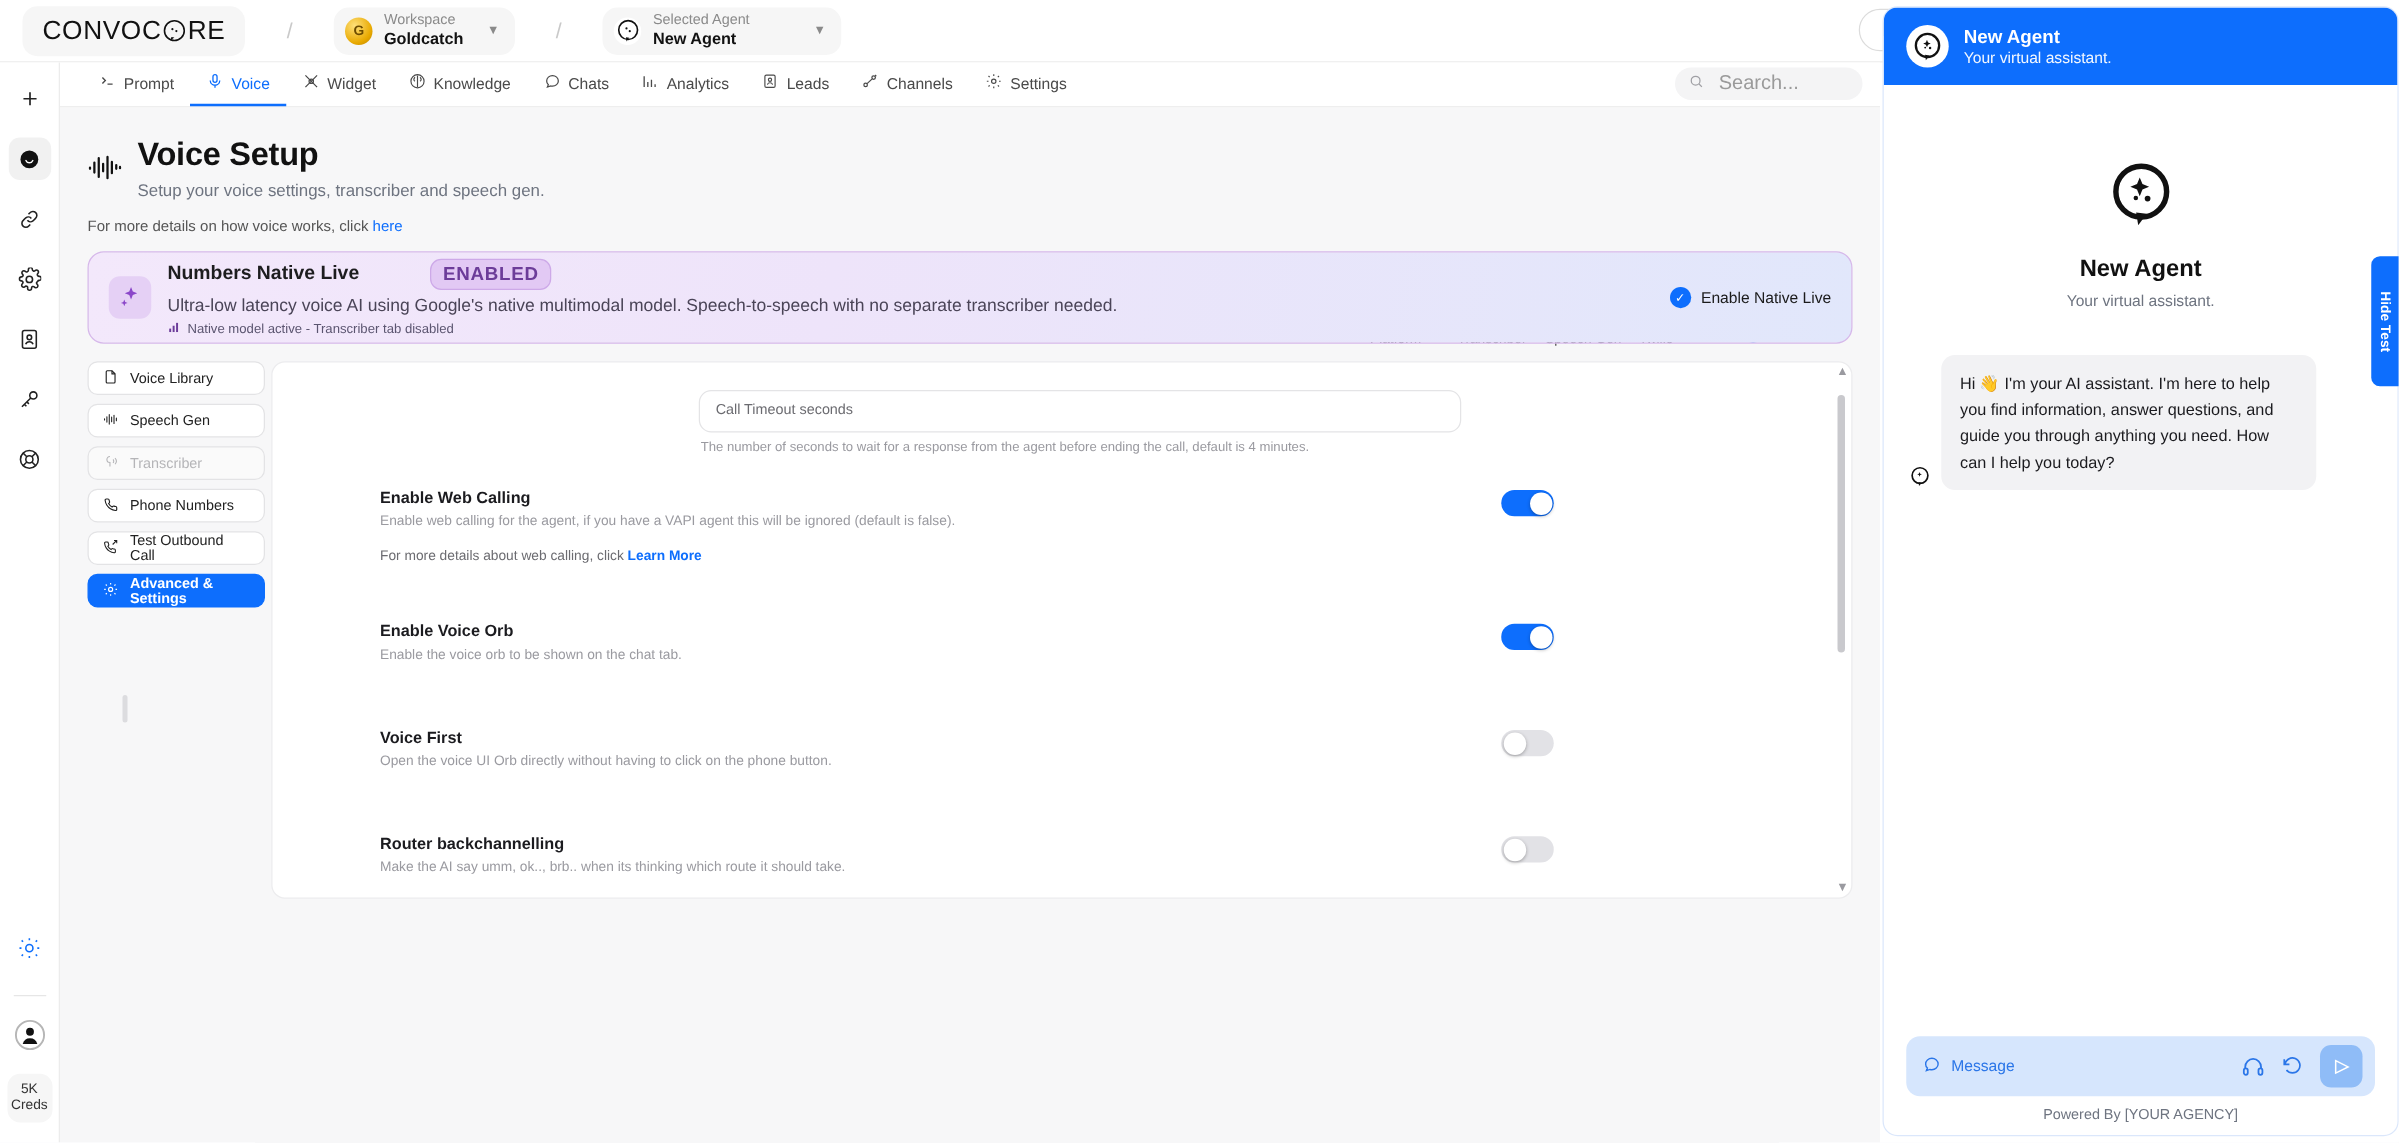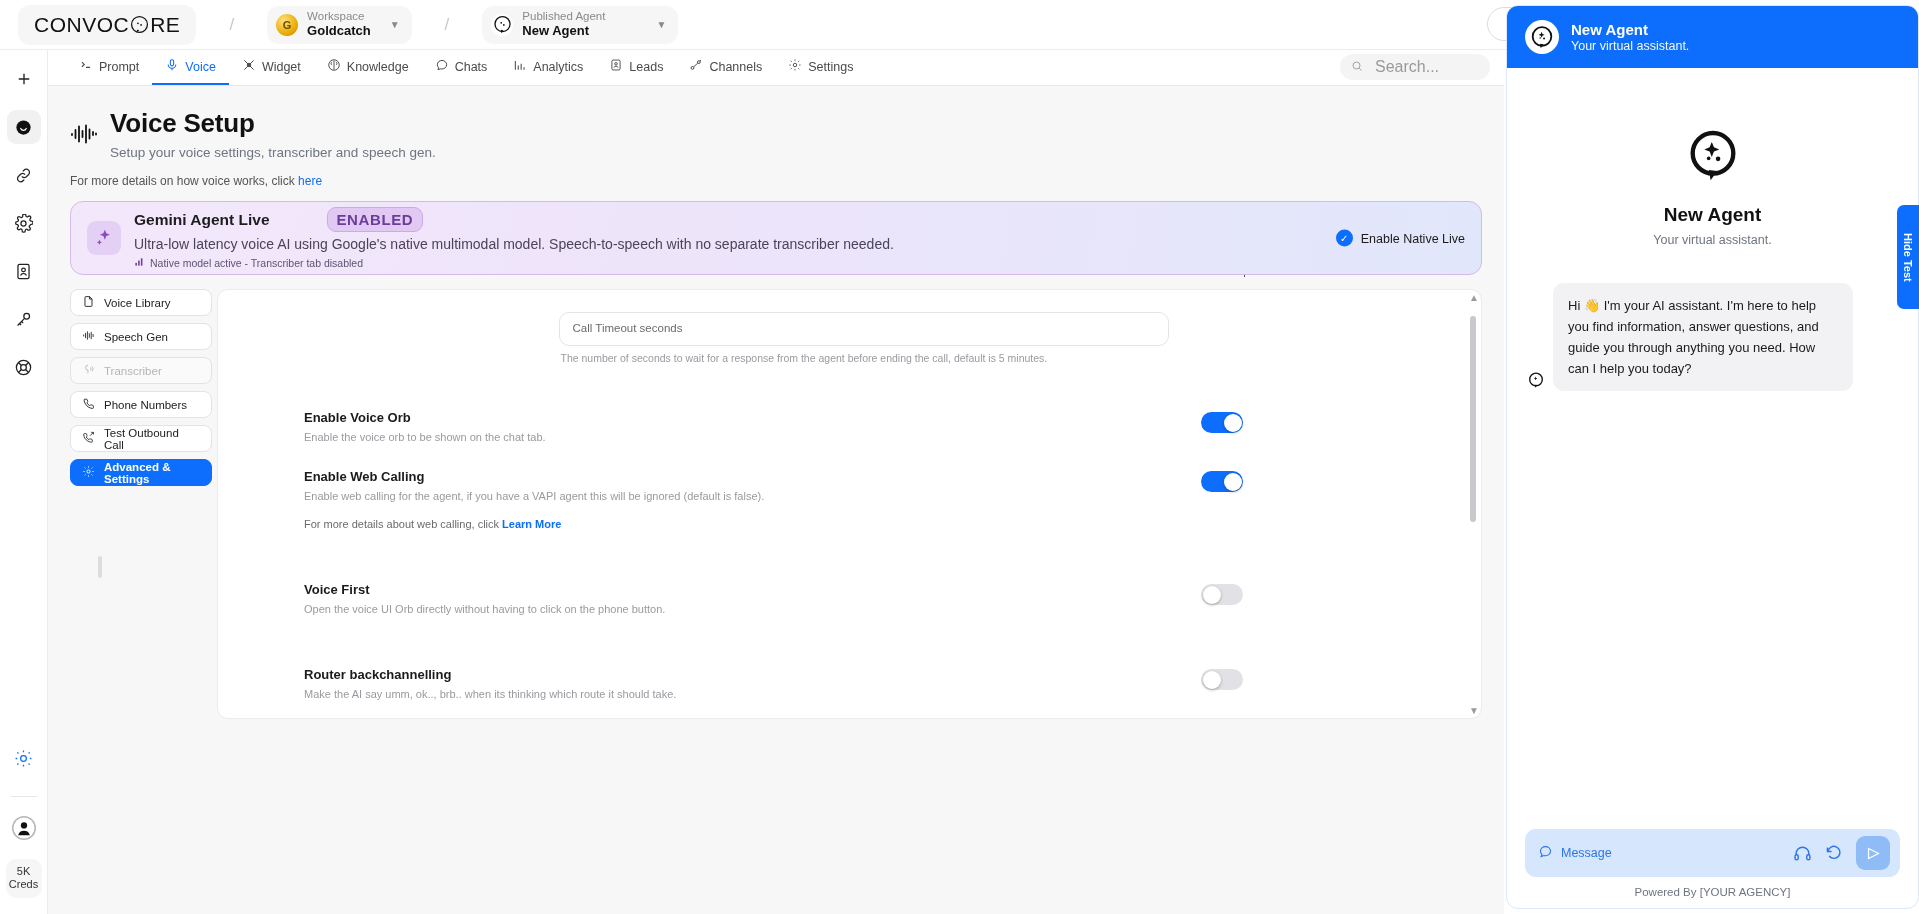--- a/index.html
+++ b/index.html
@@ -296,21 +296,21 @@
   <div class="crumb" style="min-width:148px;">
     <div class="crumb-logo2">
       <svg width="21" height="21" viewBox="0 0 24 24">
           <circle cx="12" cy="11.5" r="8.6" fill="none" stroke="#111" stroke-width="1.5"></circle>
           <path d="M13 18.5 L10.5 22 L10 18" fill="#111"></path>
           <circle cx="10.5" cy="10" r="1" fill="#111"></circle>
           <circle cx="13.5" cy="12.5" r="1" fill="#111"></circle>
         </svg>
     </div>
     <div class="crumb-txt">
-      <div class="crumb-lbl">Published Agent</div>
+      <div class="crumb-lbl">Selected Agent</div>
       <div class="crumb-val">New Agent</div>
     </div>
     <span class="chev" style="margin-left:42px;">▼</span>
   </div>
 
   <div class="topbar-right">
     <div class="btn-outline">
       <span><svg width="16" height="16" viewBox="0 0 24 24" fill="none" stroke="#111" stroke-width="1.7">
             <path d="M3 5h7v15H3zM14 5h7v15h-7z"></path>
             <path d="M12 5v15"></path>
@@ -524,21 +524,21 @@
 
   <div class="gemini">
     <div class="gem-ico">
       <svg width="20" height="20" viewBox="0 0 24 24" fill="#8b47c9">
           <path d="M13 2l1.7 4.3L19 8l-4.3 1.7L13 14l-1.7-4.3L7 8l4.3-1.7z"></path>
           <path d="M6.5 14l.9 2.3 2.3.9-2.3.9-.9 2.3-.9-2.3-2.3-.9 2.3-.9z"></path>
         </svg>
     </div>
     <div>
       <div class="gem-title-row">
-        <span class="gem-title">Gemini Agent Live</span>
+        <span class="gem-title">Numbers Native Live</span>
         <span class="gem-badge">ENABLED</span>
       </div>
       <div class="gem-desc">Ultra-low latency voice AI using Google's native multimodal model. Speech-to-speech with no separate transcriber needed.</div>
       <div class="gem-note">
         <span><svg width="11" height="11" viewBox="0 0 24 24" fill="#6c3c99">
               <rect x="3" y="15" width="3.4" height="6"></rect>
               <rect x="9" y="10" width="3.4" height="11"></rect>
               <rect x="15" y="5" width="3.4" height="16"></rect>
             </svg></span>
         <span>Native model active - Transcriber tab disabled</span>
@@ -592,35 +592,35 @@
             </svg></span>
           <span>Advanced &amp; Settings</span>
         </div>
     </div>
 
     <div class="panel">
       <div class="panel-inner">
         <div class="field">
           <div class="field-lbl">Call Timeout seconds</div>
         </div>
-        <div class="field-help">The number of seconds to wait for a response from the agent before ending the call, default is 5 minutes.</div>
-
-        <div class="setting" style="padding-top:46px;">
-          <div class="set-title">Enable Voice Orb</div>
-          <div class="set-desc">Enable the voice orb to be shown on the chat tab.</div>
-          <div class="toggle on" style="top:48px;">
-              <div class="knob"></div>
-            </div>
-        </div>
+        <div class="field-help">The number of seconds to wait for a response from the agent before ending the call, default is 4 minutes.</div>
 
         <div class="setting">
           <div class="set-title">Enable Web Calling</div>
           <div class="set-desc">Enable web calling for the agent, if you have a VAPI agent this will be ignored (default is false).</div>
           <div class="set-extra"><span>For more details about web calling, click </span><a>Learn More</a></div>
           <div class="toggle on">
+              <div class="knob"></div>
+            </div>
+        </div>
+
+        <div class="setting" style="padding-top:46px;">
+          <div class="set-title">Enable Voice Orb</div>
+          <div class="set-desc">Enable the voice orb to be shown on the chat tab.</div>
+          <div class="toggle on" style="top:48px;">
               <div class="knob"></div>
             </div>
         </div>
 
         <div class="setting" style="padding-top:52px;">
           <div class="set-title">Voice First</div>
           <div class="set-desc">Open the voice UI Orb directly without having to click on the phone button.</div>
           <div class="toggle off" style="top:54px;">
               <div class="knob"></div>
             </div>

